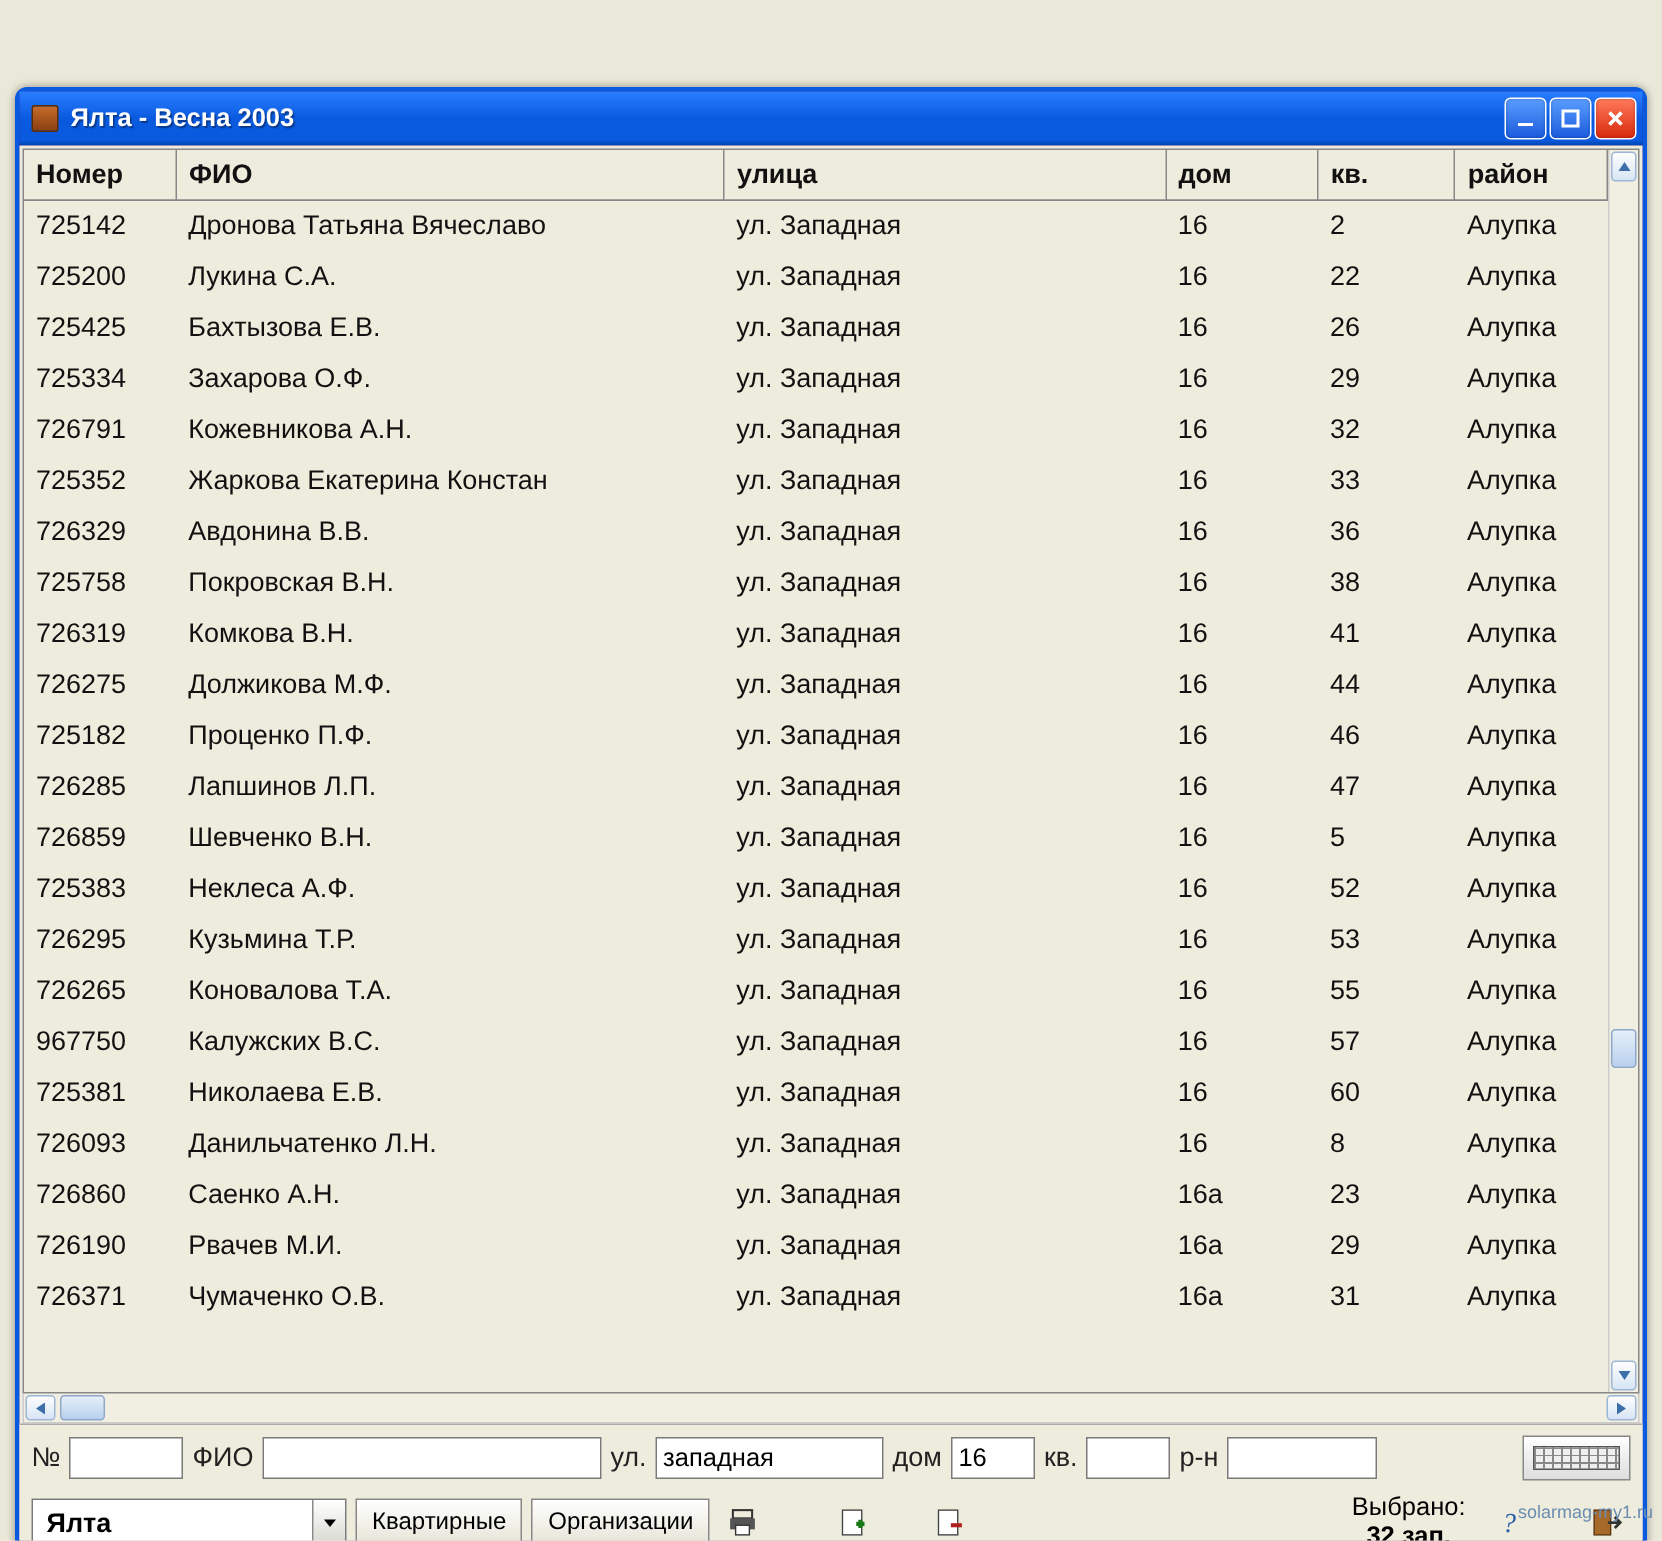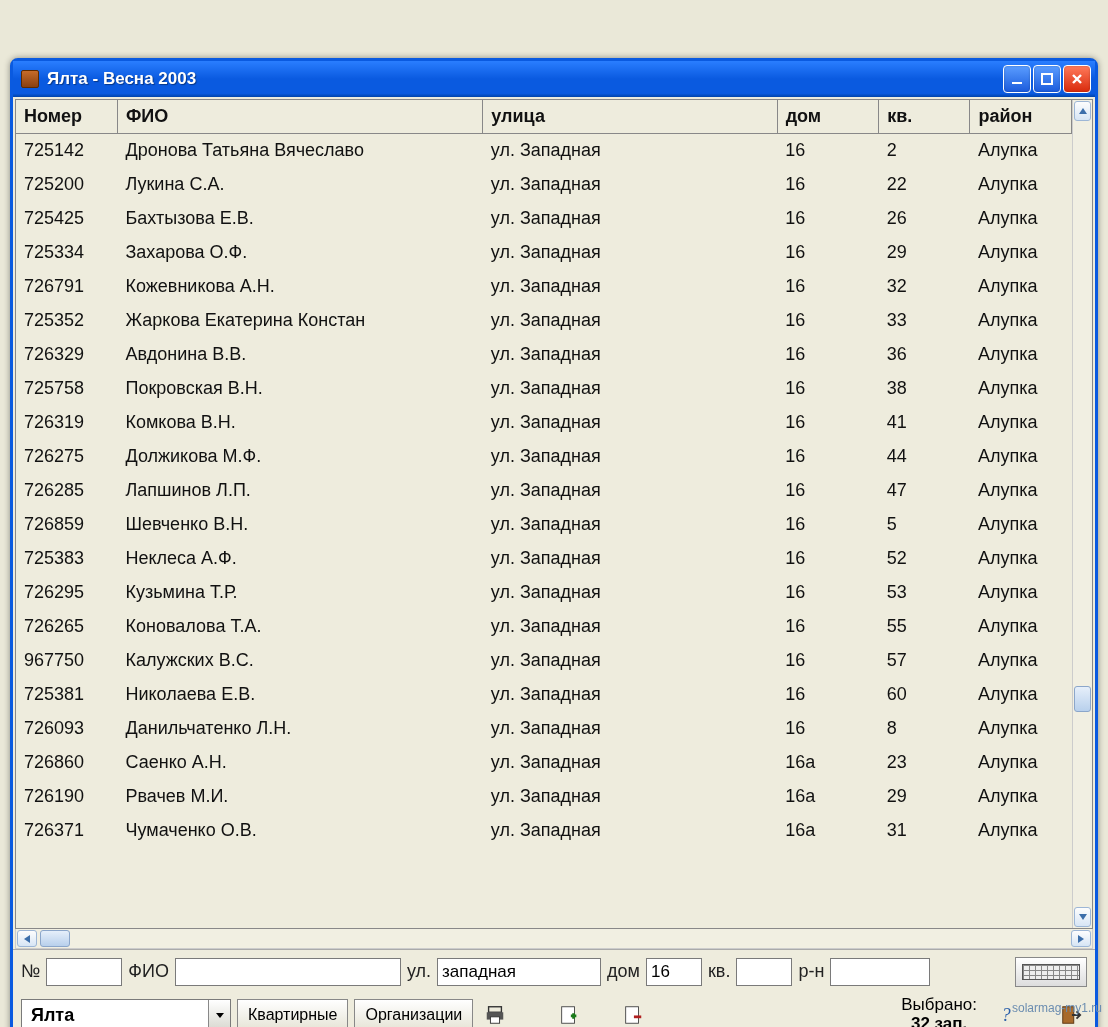--- a/index.html
+++ b/index.html
@@ -174,21 +174,21 @@
   .searchbar input {
     height: 28px;
     border: 1px solid #7a7a7a;
     background: #fff;
     font-size: 17px;
     padding: 2px 4px;
     font-family: Arial, sans-serif;
   }
   .in-nomer { width: 76px; }
   .in-fio { width: 226px; }
-  .in-ulica { width: 164px; }
+  .in-ulica { width: 152px; }
   .in-dom { width: 56px; }
   .in-kv { width: 56px; }
   .in-rayon { width: 100px; }
   .keyboard-icon {
     width: 72px; height: 30px;
     border: 1px solid #888;
     background: linear-gradient(#fff, #ddd);
     display: flex; align-items: center; justify-content: center;
     margin-left: auto;
   }
@@ -373,20 +373,28 @@
               </tr>
               <tr>
                 <td>726275</td>
                 <td>Должикова М.Ф.</td>
                 <td>ул. Западная</td>
                 <td>16</td>
                 <td>44</td>
                 <td>Алупка</td>
               </tr>
               <tr>
+                <td>725182</td>
+                <td>Проценко П.Ф.</td>
+                <td>ул. Западная</td>
+                <td>16</td>
+                <td>46</td>
+                <td>Алупка</td>
+              </tr>
+              <tr>
                 <td>726285</td>
                 <td>Лапшинов Л.П.</td>
                 <td>ул. Западная</td>
                 <td>16</td>
                 <td>47</td>
                 <td>Алупка</td>
               </tr>
               <tr>
                 <td>726859</td>
                 <td>Шевченко В.Н.</td>

